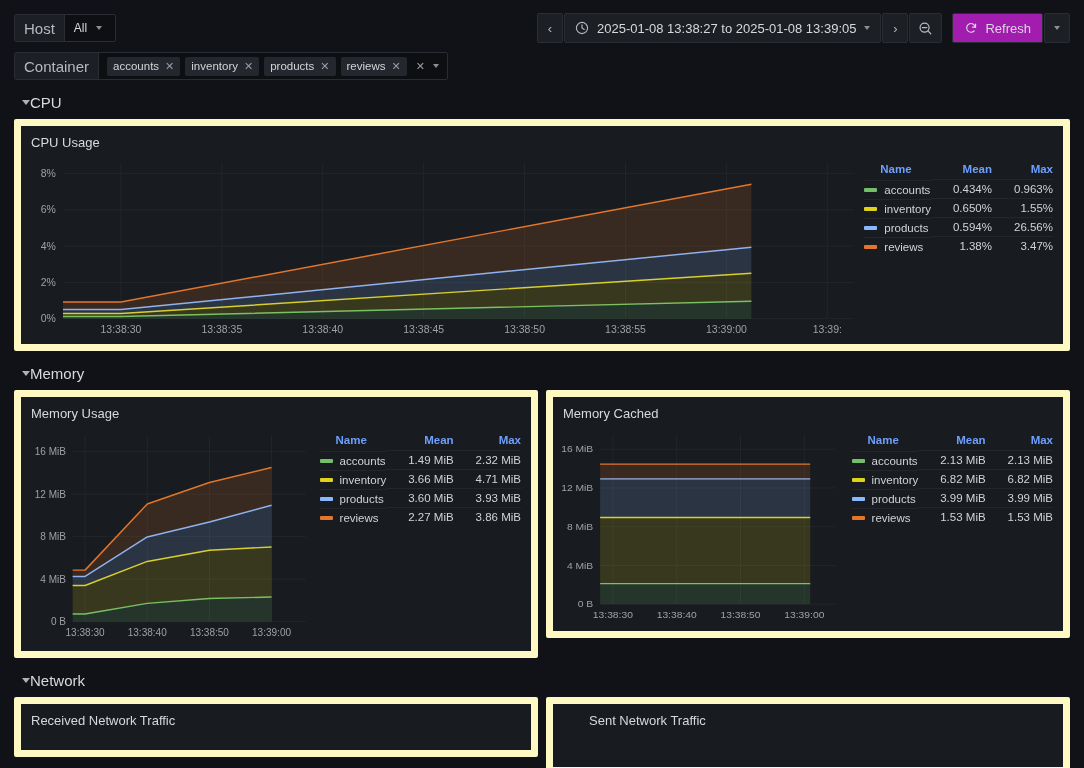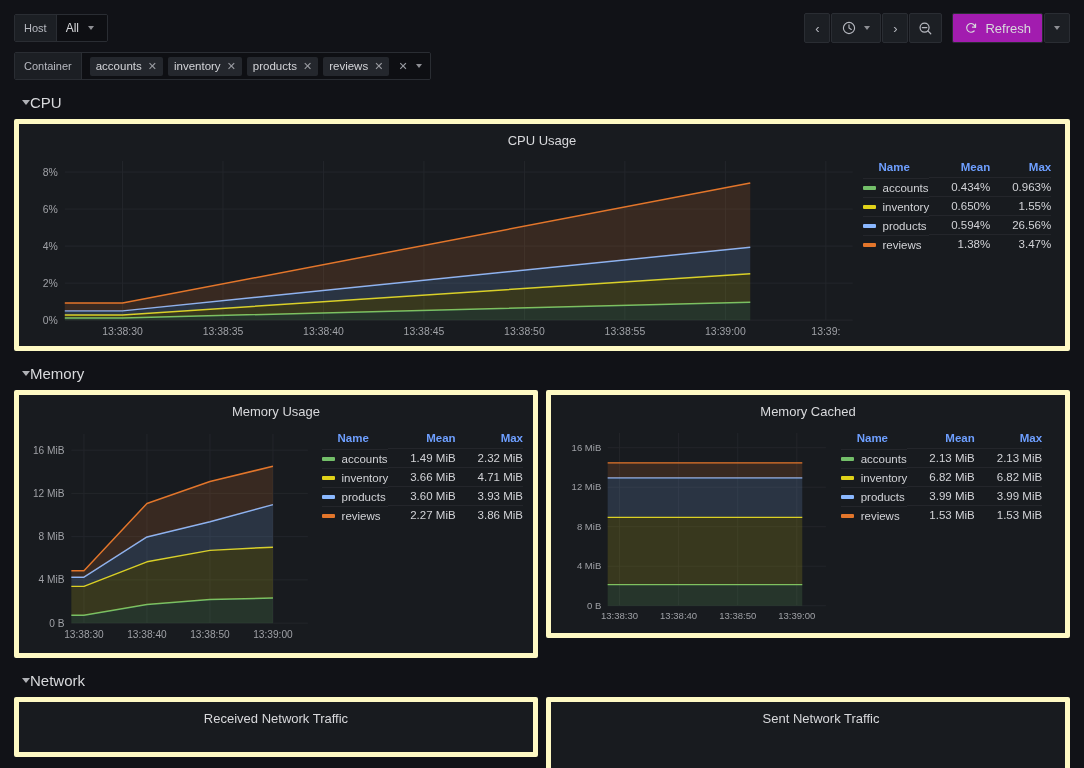--- a/index.html
+++ b/index.html
@@ -22,21 +22,21 @@
     border: 1px solid #2a2d33;
     border-radius: 2px;
     overflow: hidden;
     height: 28px;
   }
   .var-label {
     display: flex; align-items: center;
     padding: 0 9px;
     background: #1c1f24;
     color: #b7b9c0;
-    font-size: 11px;
+    font-size: 15px;
     border-right: 1px solid #2a2d33;
   }
   .var-value {
     display: flex; align-items: center; gap: 9px;
     padding: 0 9px;
     background: #0e0f13;
     color: #d6d7da;
     font-size: 12px;
     min-width: 50px;
   }
@@ -121,25 +121,24 @@
   .chev {
     width: 0; height: 0;
     border-left: 4px solid transparent;
     border-right: 4px solid transparent;
     border-top: 5px solid #b0b1b6;
   }
 
   .panel-row { display: flex; gap: 8px; padding: 0 14px; }
   .panel {
     background: #181b1f;
-    border: 5px solid #fef9c3;
+    border: 7px solid #fef9c3;
     border-radius: 2px;
     display: flex; flex-direction: column;
     overflow: hidden;
-    align-items: center;
   }
   .panel-title {
     font-size: 13px;
     color: #d8d9dc;
     padding: 9px 10px 3px 10px;
   }
   .panel-body { flex: 1; display: flex; min-height: 0; }
 
   .plot-wrap { flex: 1; position: relative; min-width: 0; }
   .plot-wrap svg { display: block; width: 100%; height: 100%; }
@@ -190,20 +189,21 @@
   </div>
 
   <div class="topbar-right">
     <div class="tp-group">
       <div class="tp-btn">‹</div>
       <div class="tp-range">
         <svg width="14" height="14" viewBox="0 0 16 16">
           <circle cx="8" cy="8" r="6.4" fill="none" stroke="#b7b9c0" stroke-width="1.3"></circle>
           <path d="M8 4.4V8l2.6 1.6" fill="none" stroke="#b7b9c0" stroke-width="1.3" stroke-linecap="round"></path>
         </svg>
+        <span>2025-01-08 13:38:27 to 2025-01-08 13:39:05</span>
         <span class="caret"></span>
       </div>
       <div class="tp-btn">›</div>
       <div class="tp-btn">
         <svg width="15" height="15" viewBox="0 0 16 16">
           <circle cx="7" cy="7" r="4.8" fill="none" stroke="#b7b9c0" stroke-width="1.3"></circle>
           <path d="M4.6 7h4.8" stroke="#b7b9c0" stroke-width="1.3" stroke-linecap="round"></path>
           <path d="M10.6 10.6l3 3" stroke="#b7b9c0" stroke-width="1.3" stroke-linecap="round"></path>
         </svg>
       </div>

